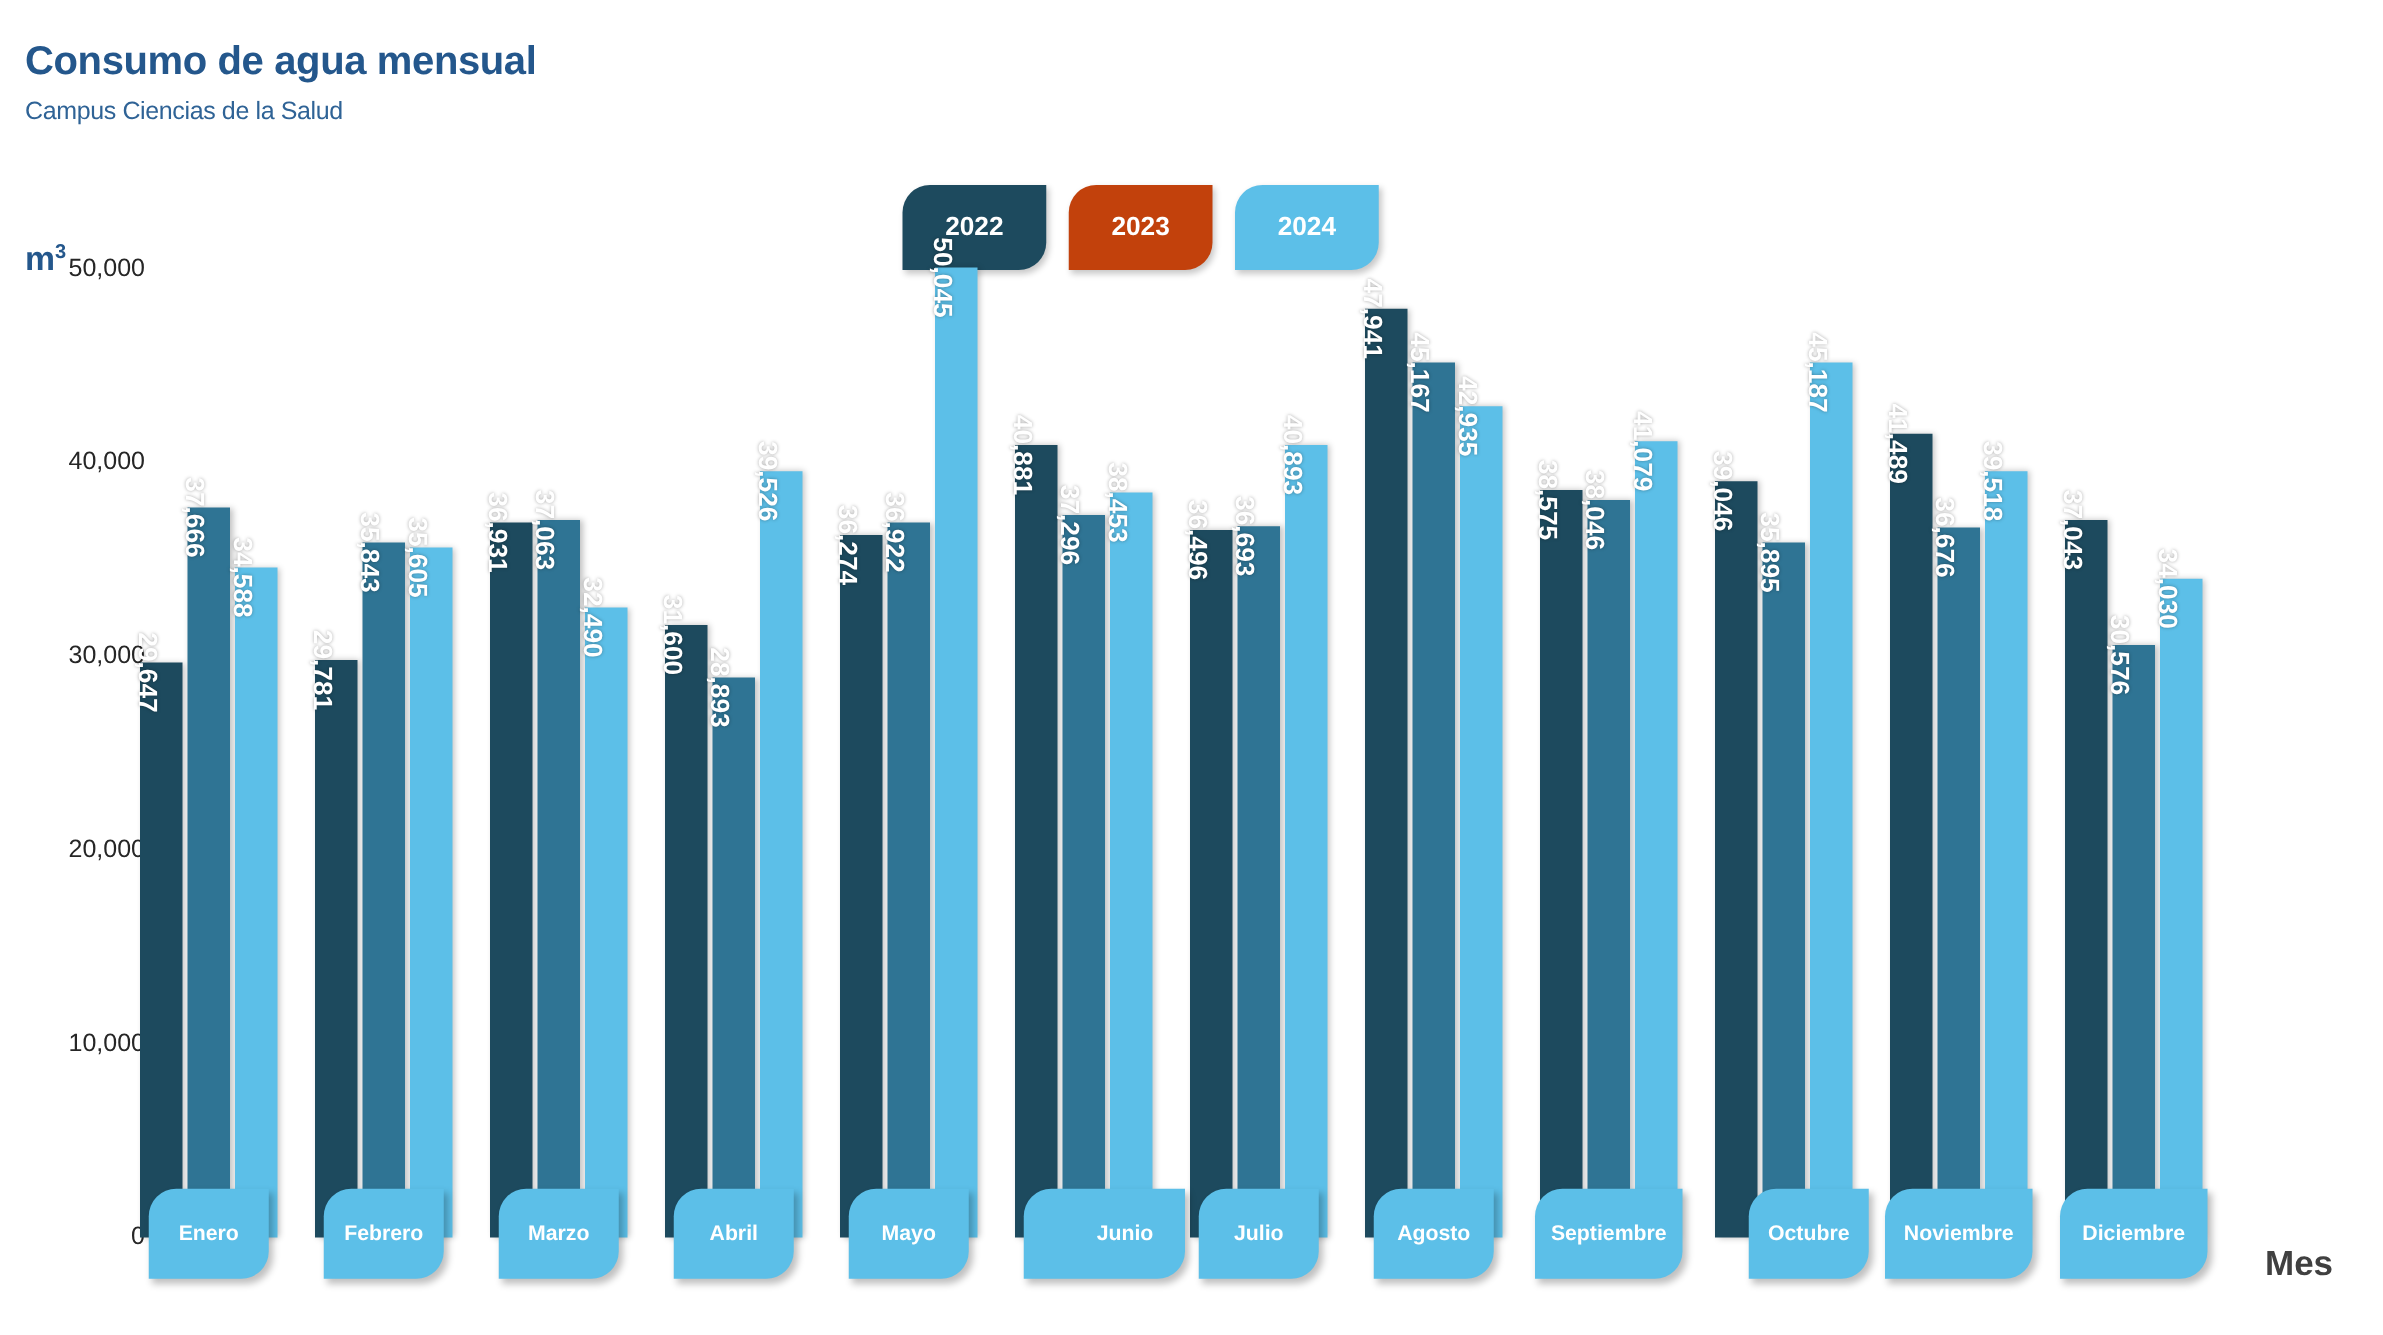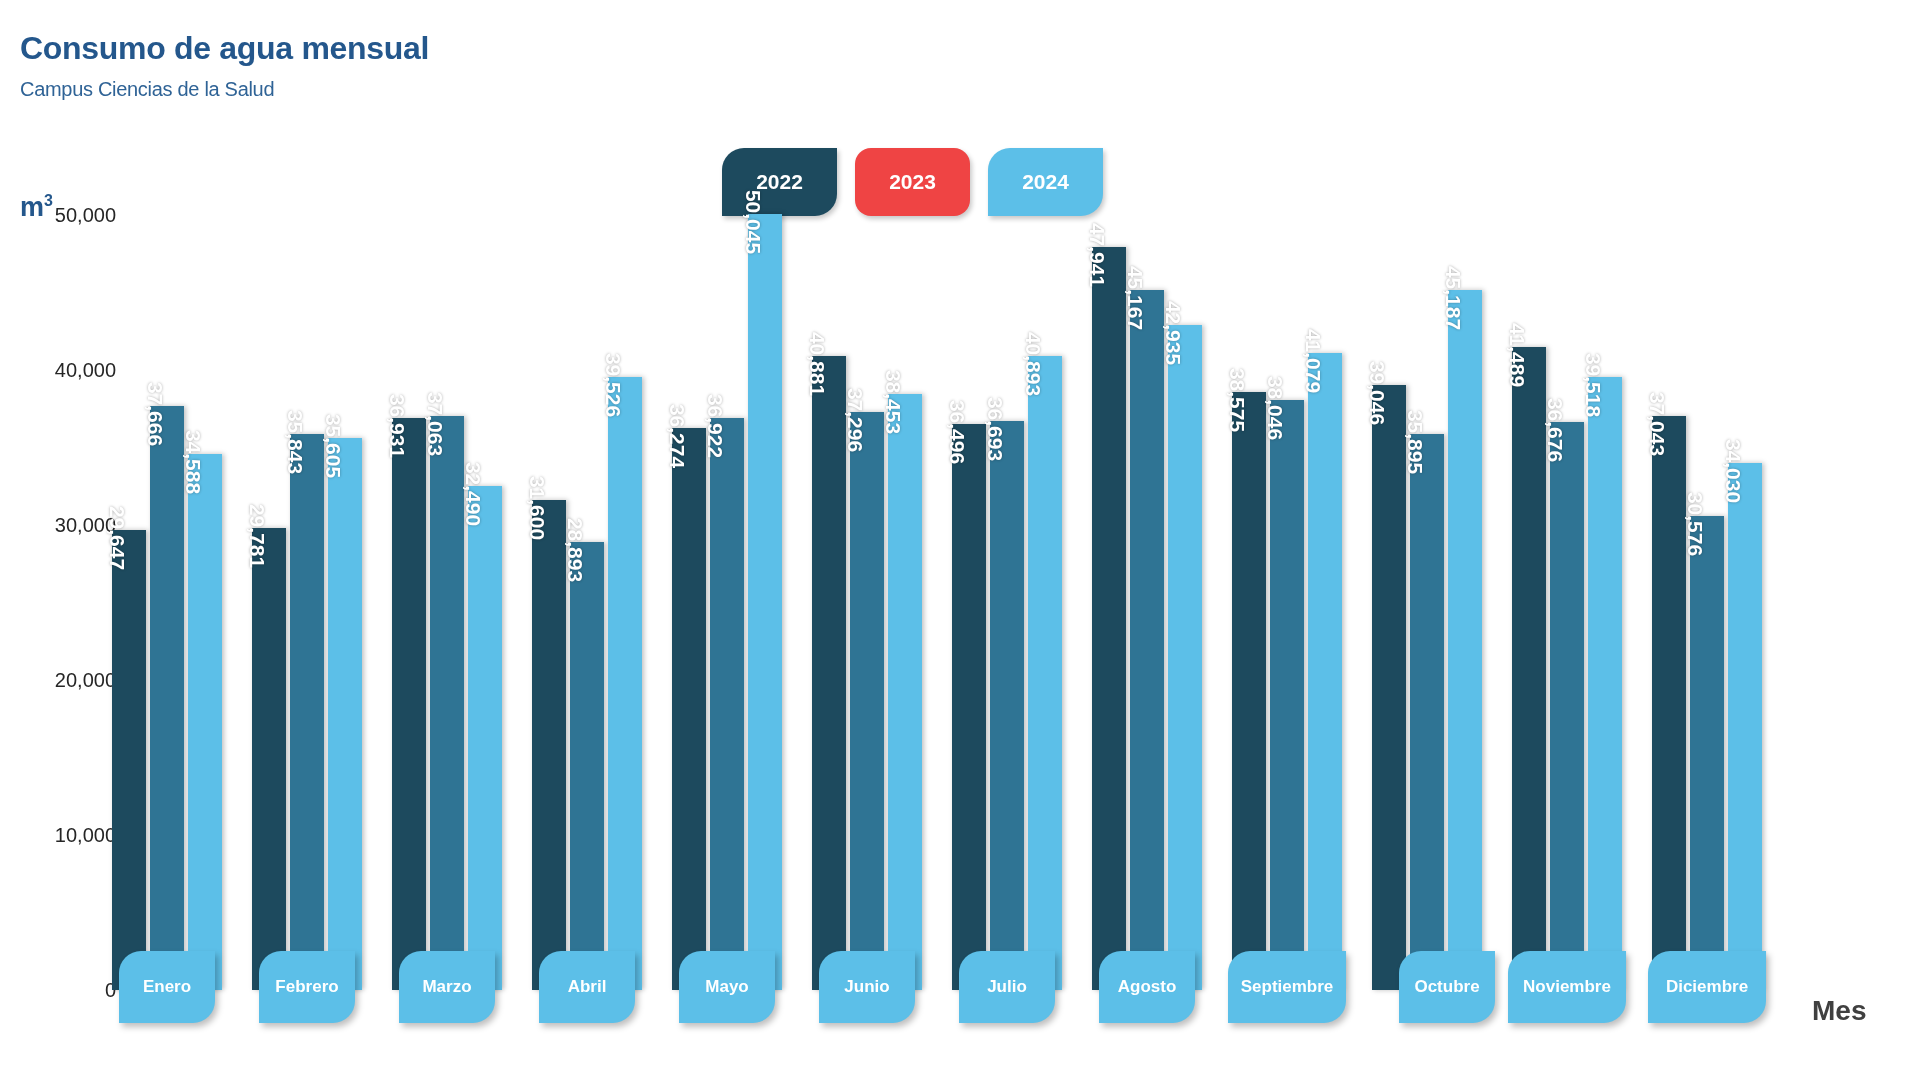--- a/index.html
+++ b/index.html
@@ -101,21 +101,21 @@
   <div class="subtitle">Campus Ciencias de la Salud</div>
 
   <div class="unit-label">
     <span>m</span><sup>3</sup>
   </div>
 
   <div class="legend" id="legend">
       <div class="legend-chip" style="background: rgb(29, 74, 94);">
         <span>2022</span>
       </div>
-      <div class="legend-chip" style="background: #ef4444; border-radius: 16px;">
+      <div class="legend-chip" style="background: #c2410c;">
         <span>2023</span>
       </div>
       <div class="legend-chip" style="background: rgb(92, 191, 232);">
         <span>2024</span>
       </div>
     </div>
 
   <div id="plot">
       <div class="ytick" style="top: 790px;">0</div>
       <div class="ytick" style="top: 635px;">10,000</div>
@@ -266,21 +266,21 @@
       </div>
       <div class="month-chip" style="left: 399px; background: rgb(92, 191, 232);">
         <span>Marzo</span>
       </div>
       <div class="month-chip" style="left: 539px; background: rgb(92, 191, 232);">
         <span>Abril</span>
       </div>
       <div class="month-chip" style="left: 679px; background: rgb(92, 191, 232);">
         <span>Mayo</span>
       </div>
-      <div class="month-chip" style="left: 819px; background: rgb(92, 191, 232);">
+      <div class="month-chip" style="left: 819px; background: rgb(92, 191, 232); padding-left: 33px;">
         <span>Junio</span>
       </div>
       <div class="month-chip" style="left: 959px; background: rgb(92, 191, 232);">
         <span>Julio</span>
       </div>
       <div class="month-chip" style="left: 1099px; background: rgb(92, 191, 232);">
         <span>Agosto</span>
       </div>
       <div class="month-chip wide" style="left: 1228px; background: rgb(92, 191, 232);">
         <span>Septiembre</span>

